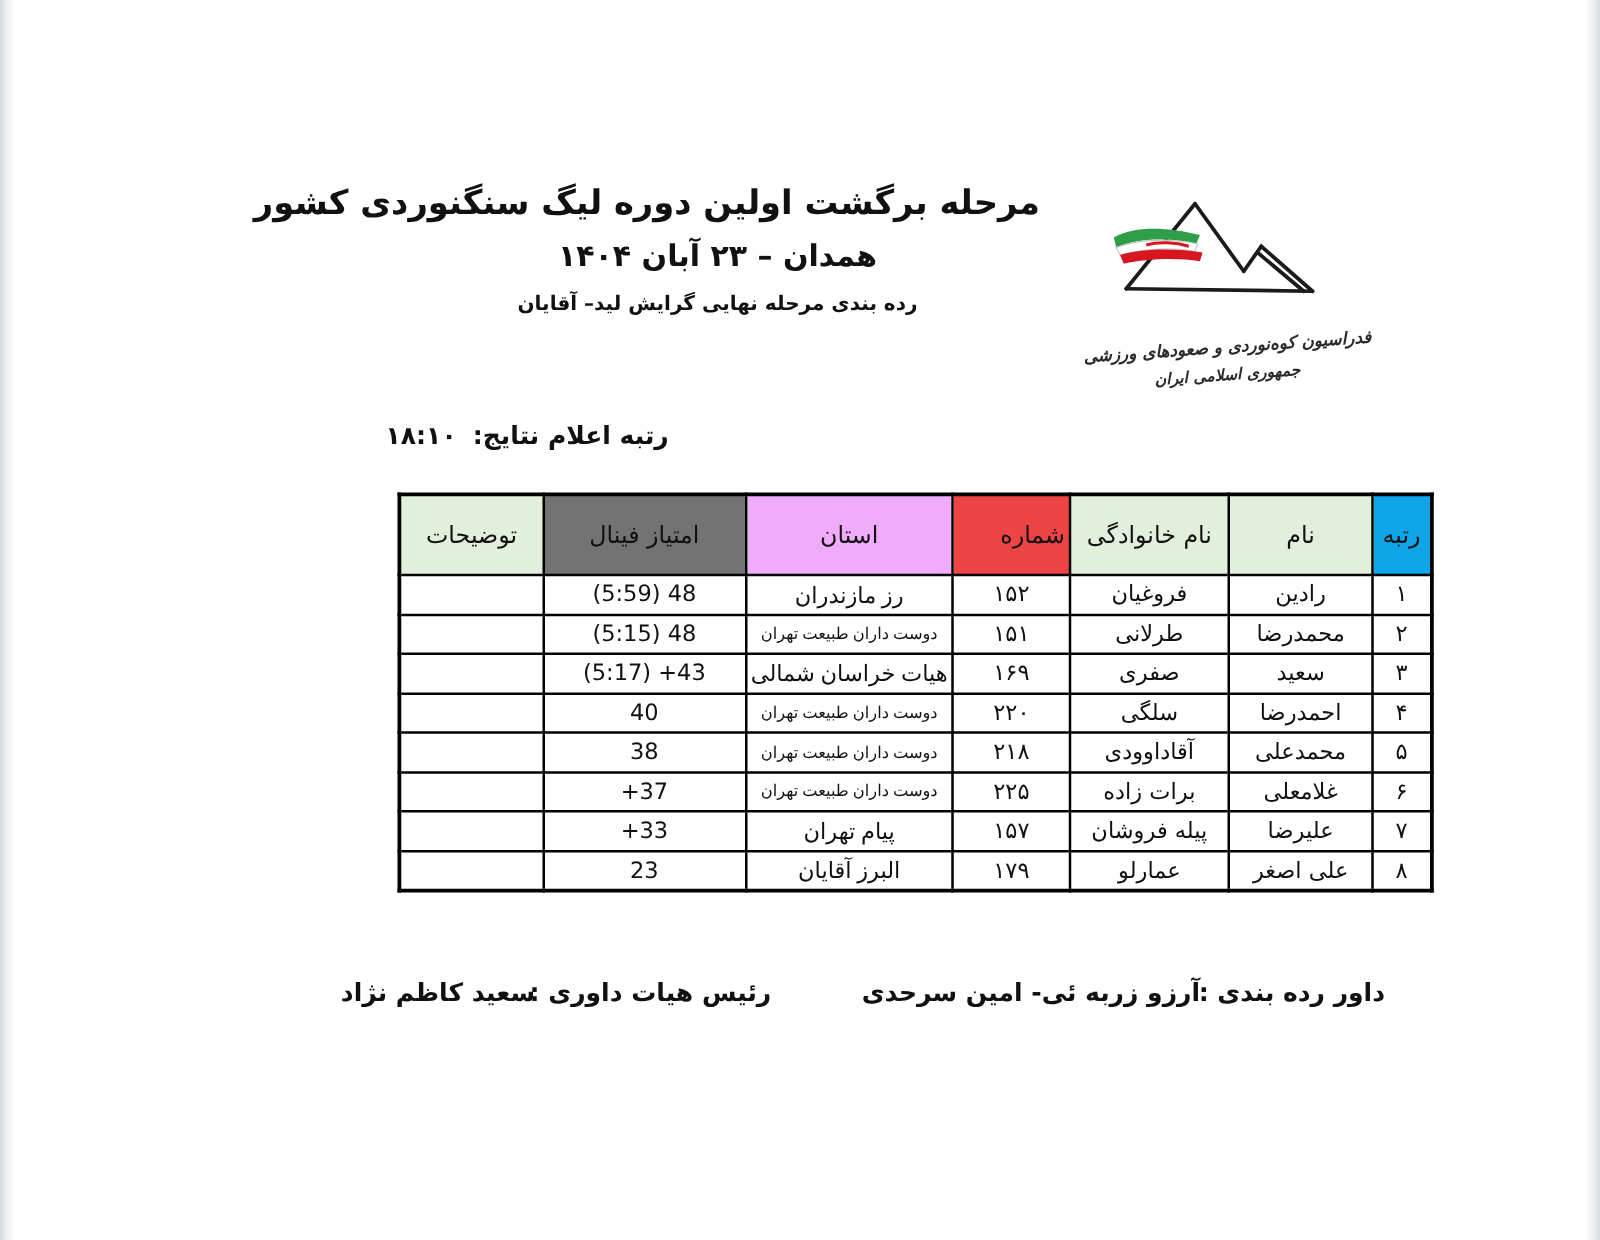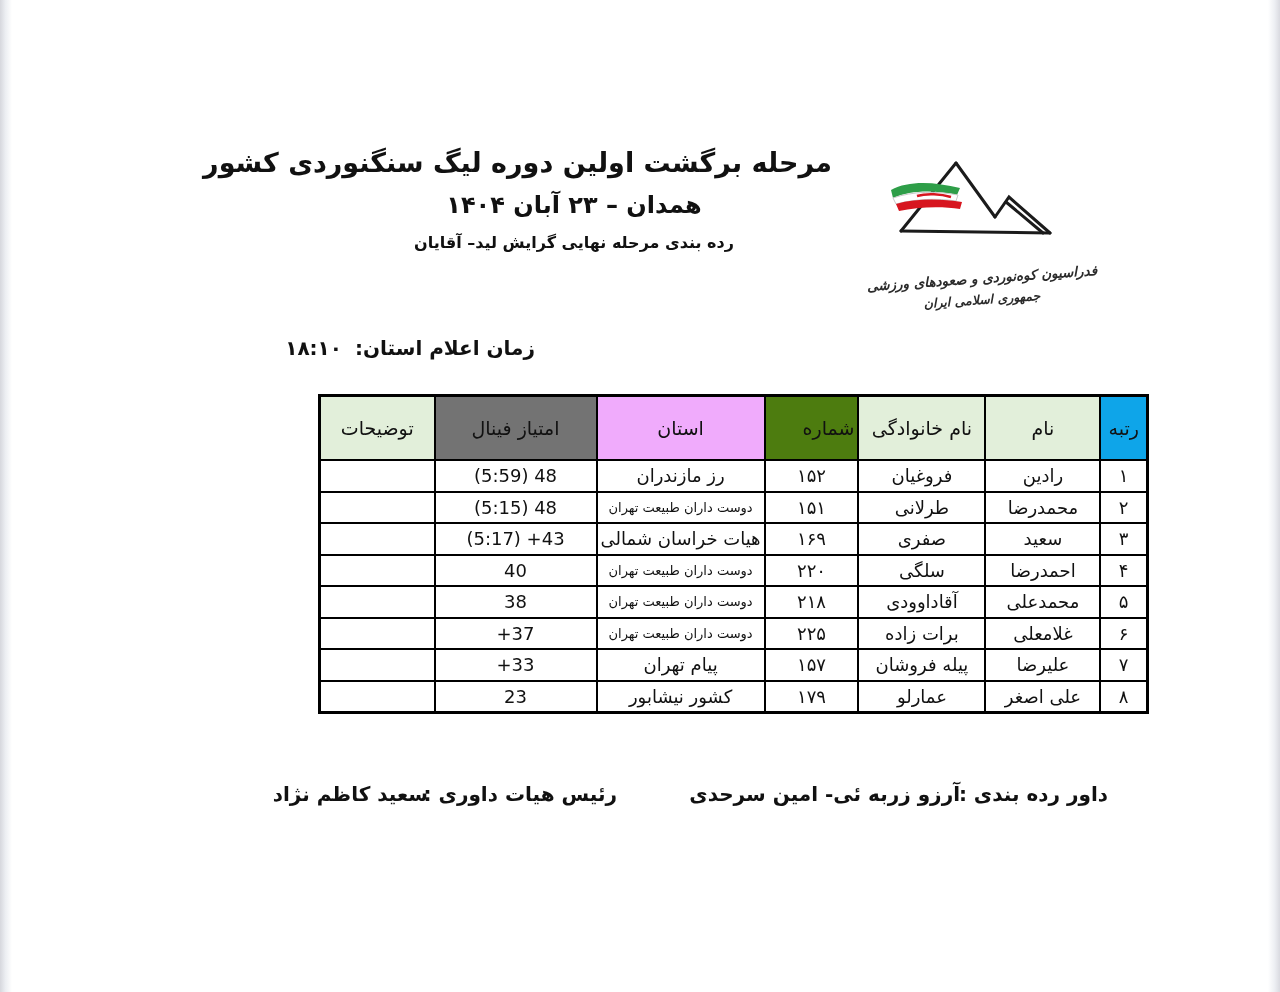--- a/index.html
+++ b/index.html
@@ -42,21 +42,21 @@
     border-collapse:collapse; direction:rtl; table-layout:fixed;
     border:3px solid #000;
   }
   table.results th, table.results td {
     border:2px solid #000; text-align:center; vertical-align:middle;
     padding:0 3px; overflow:hidden; white-space:nowrap;
   }
   table.results th { height:62px; font-size:19px; font-weight:normal; }
   table.results td { height:29.5px; font-size:18px; font-weight:normal; }
   td.score { direction:ltr; font-size:17px; }
-  td.province { font-size:16px; }
+  td.province { font-size:16px;font-family:Liberation Serif, serif; }
 
   
   .footer-item {
     position:absolute; top:782px; direction:rtl;
     font-size:20px; font-weight:bold; white-space:nowrap;
   }
   #f-judge-label { right:172px;padding-left:36px; }
   #f-judge-names { right:320px; }
   #f-head-label  { right:663px; }
   #f-head-name   { right:852px;margin-left:12px; }
@@ -87,40 +87,40 @@
       <path class="flag-white" d="M36 56 C56 49 80 49 101 53 L99 59 C80 56 58 57 39 62 Z" fill="#ffffff" stroke="#c9c9c9"></path>
       <path class="flag-emblem" d="M60 54 C70 51 84 52 94 55" stroke-width="2.5" fill="none" stroke="#d7161f"></path>
       <path class="flag-red" d="M39 62 C60 56 86 57 105 60 L103 67 C84 64 60 65 42 69 Z" fill="#d7161f"></path>
     </g>
   </svg>
   <div class="logo-text l1">فدراسیون کوه‌نوردی و صعودهای ورزشی</div>
   <div class="logo-text l2">جمهوری اسلامی ایران</div>
 </div>
 
 <div class="announce">
-  <span>زمان اعلام استان:</span>
+  <span>رتبه اعلام نتایج:</span>
   <span class="t">۱۸:۱۰</span>
 </div>
 
 <table class="results">
   <colgroup>
     <col style="width:47px">
       <col style="width:115px">
       <col style="width:127px">
     <col style="width:83px">
       <col style="width:145px">
       <col style="width:162px">
     <col style="width:115px">
   </colgroup>
   <thead>
     <tr>
       <th class="hdr-cell" style="background: #0ea5e9;">رتبه</th>
       <th class="hdr-cell" style="background: rgb(226, 239, 218);">نام</th>
       <th class="hdr-cell" style="background: rgb(226, 239, 218);">نام خانوادگی</th>
-      <th class="hdr-cell" style="background: #4d7c0f; padding-left: 37px;">شماره</th>
+      <th class="hdr-cell" style="background: #ef4444; padding-left: 37px;">شماره</th>
       <th class="hdr-cell" style="background: #f0abfc;">استان</th>
       <th class="hdr-cell" style="background: #737373;">امتیاز فینال</th>
       <th class="hdr-cell" style="background: rgb(226, 239, 218);">توضیحات</th>
     </tr>
   </thead>
   <tbody>
       <tr>
     <td>۱</td>
     <td>رادین</td>
     <td>فروغیان</td>
@@ -181,21 +181,21 @@
     <td>۱۵۷</td>
     <td class="province">پیام تهران</td>
     <td class="score">+33</td>
     <td></td>
   </tr>
       <tr>
     <td>۸</td>
     <td>علی اصغر</td>
     <td>عمارلو</td>
     <td>۱۷۹</td>
-    <td class="province">کشور نیشابور</td>
+    <td class="province">البرز آقایان</td>
     <td class="score">23</td>
     <td></td>
   </tr>
     </tbody>
 </table>
 
 <div class="footer-item" id="f-judge-label">داور رده بندی :</div>
 <div class="footer-item" id="f-judge-names">آرزو زربه ئی- امین سرحدی</div>
 <div class="footer-item" id="f-head-label">رئیس هیات داوری :</div>
 <div class="footer-item" id="f-head-name">سعید کاظم نژاد</div>

